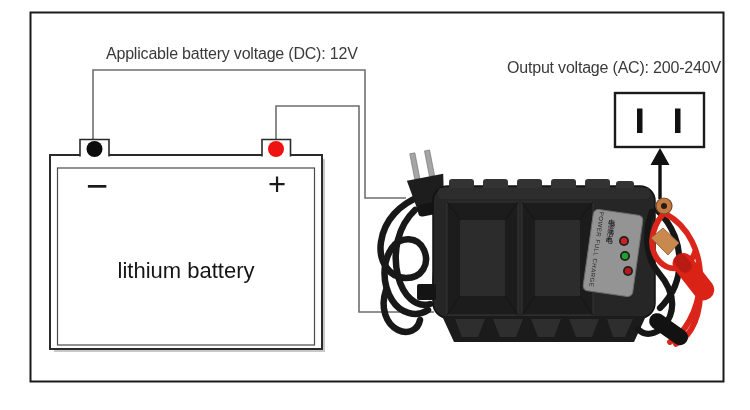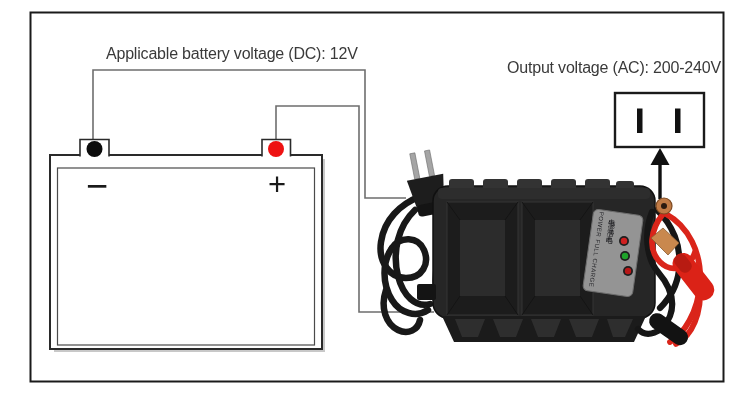--- a/index.html
+++ b/index.html
@@ -143,20 +143,21 @@
         <g>
           <circle cx="664" cy="206" r="8" fill="#c07a45" stroke="#7d4a22" stroke-width="1.2"></circle>
           <circle cx="664" cy="206" r="3" fill="#2b1a10"></circle>
         </g>
       </g>
     </g>
   </svg>
 
   <div class="txt lbl-dc">Applicable battery voltage (DC): 12V</div>
   <div class="txt lbl-ac">Output voltage (AC): 200-240V</div>
+  <div class="txt lbl-battery">lithium battery</div>
   <div class="txt sym-minus">−</div>
   <div class="txt sym-plus">+</div>
   <div class="txt charger-label">
     <span class="en">POWER FULL CHARGE</span>
     <span class="zh">电源 充满 充电</span>
   </div>
 
 </div>
 
 </body></html>

